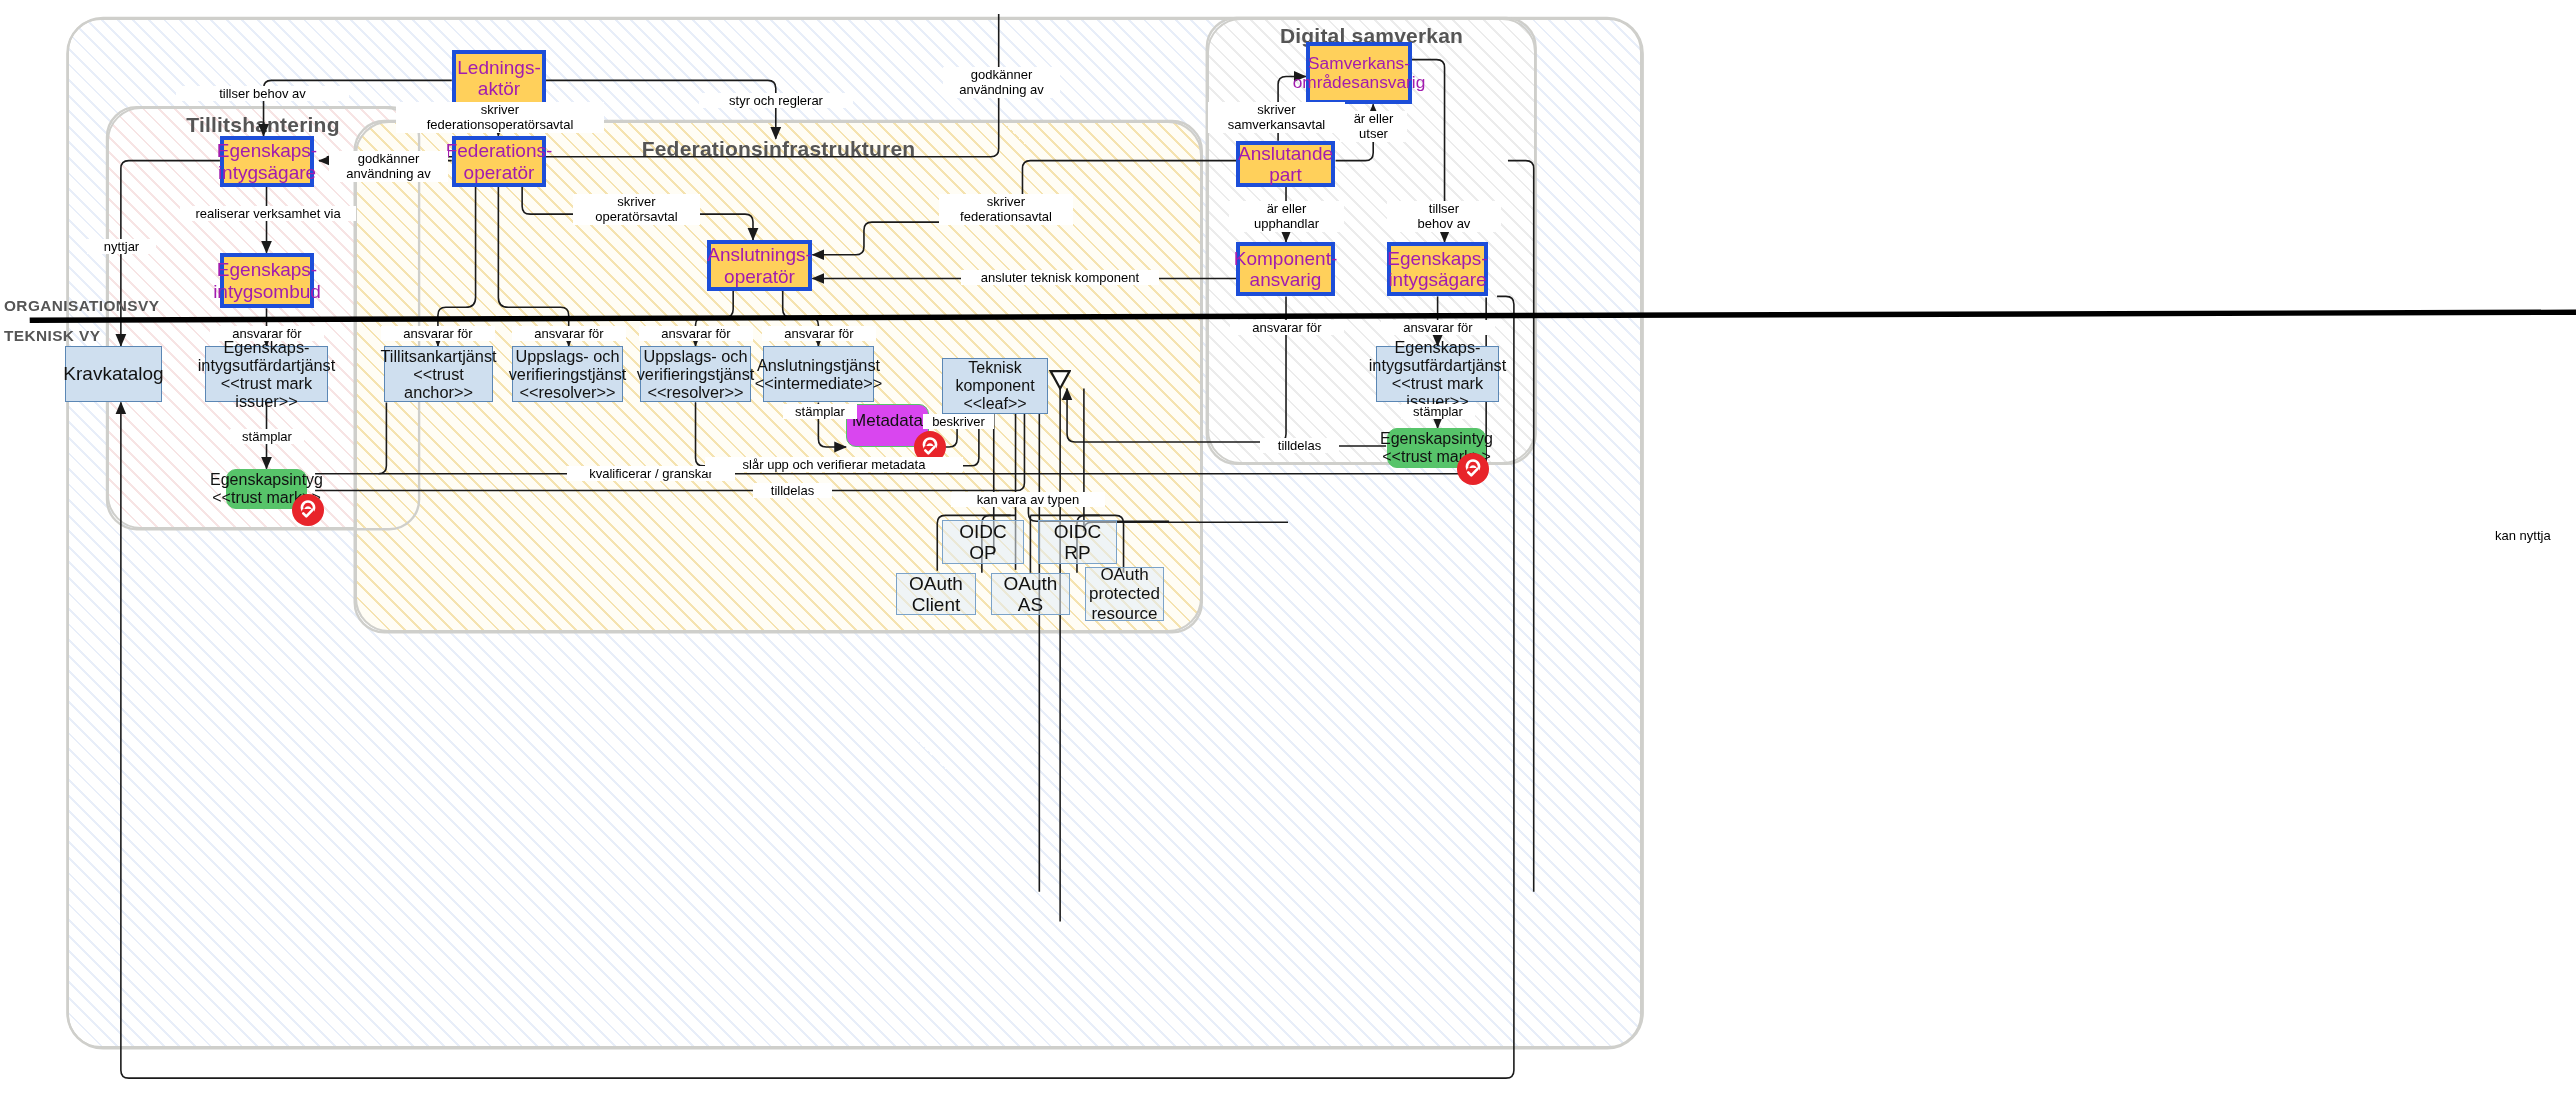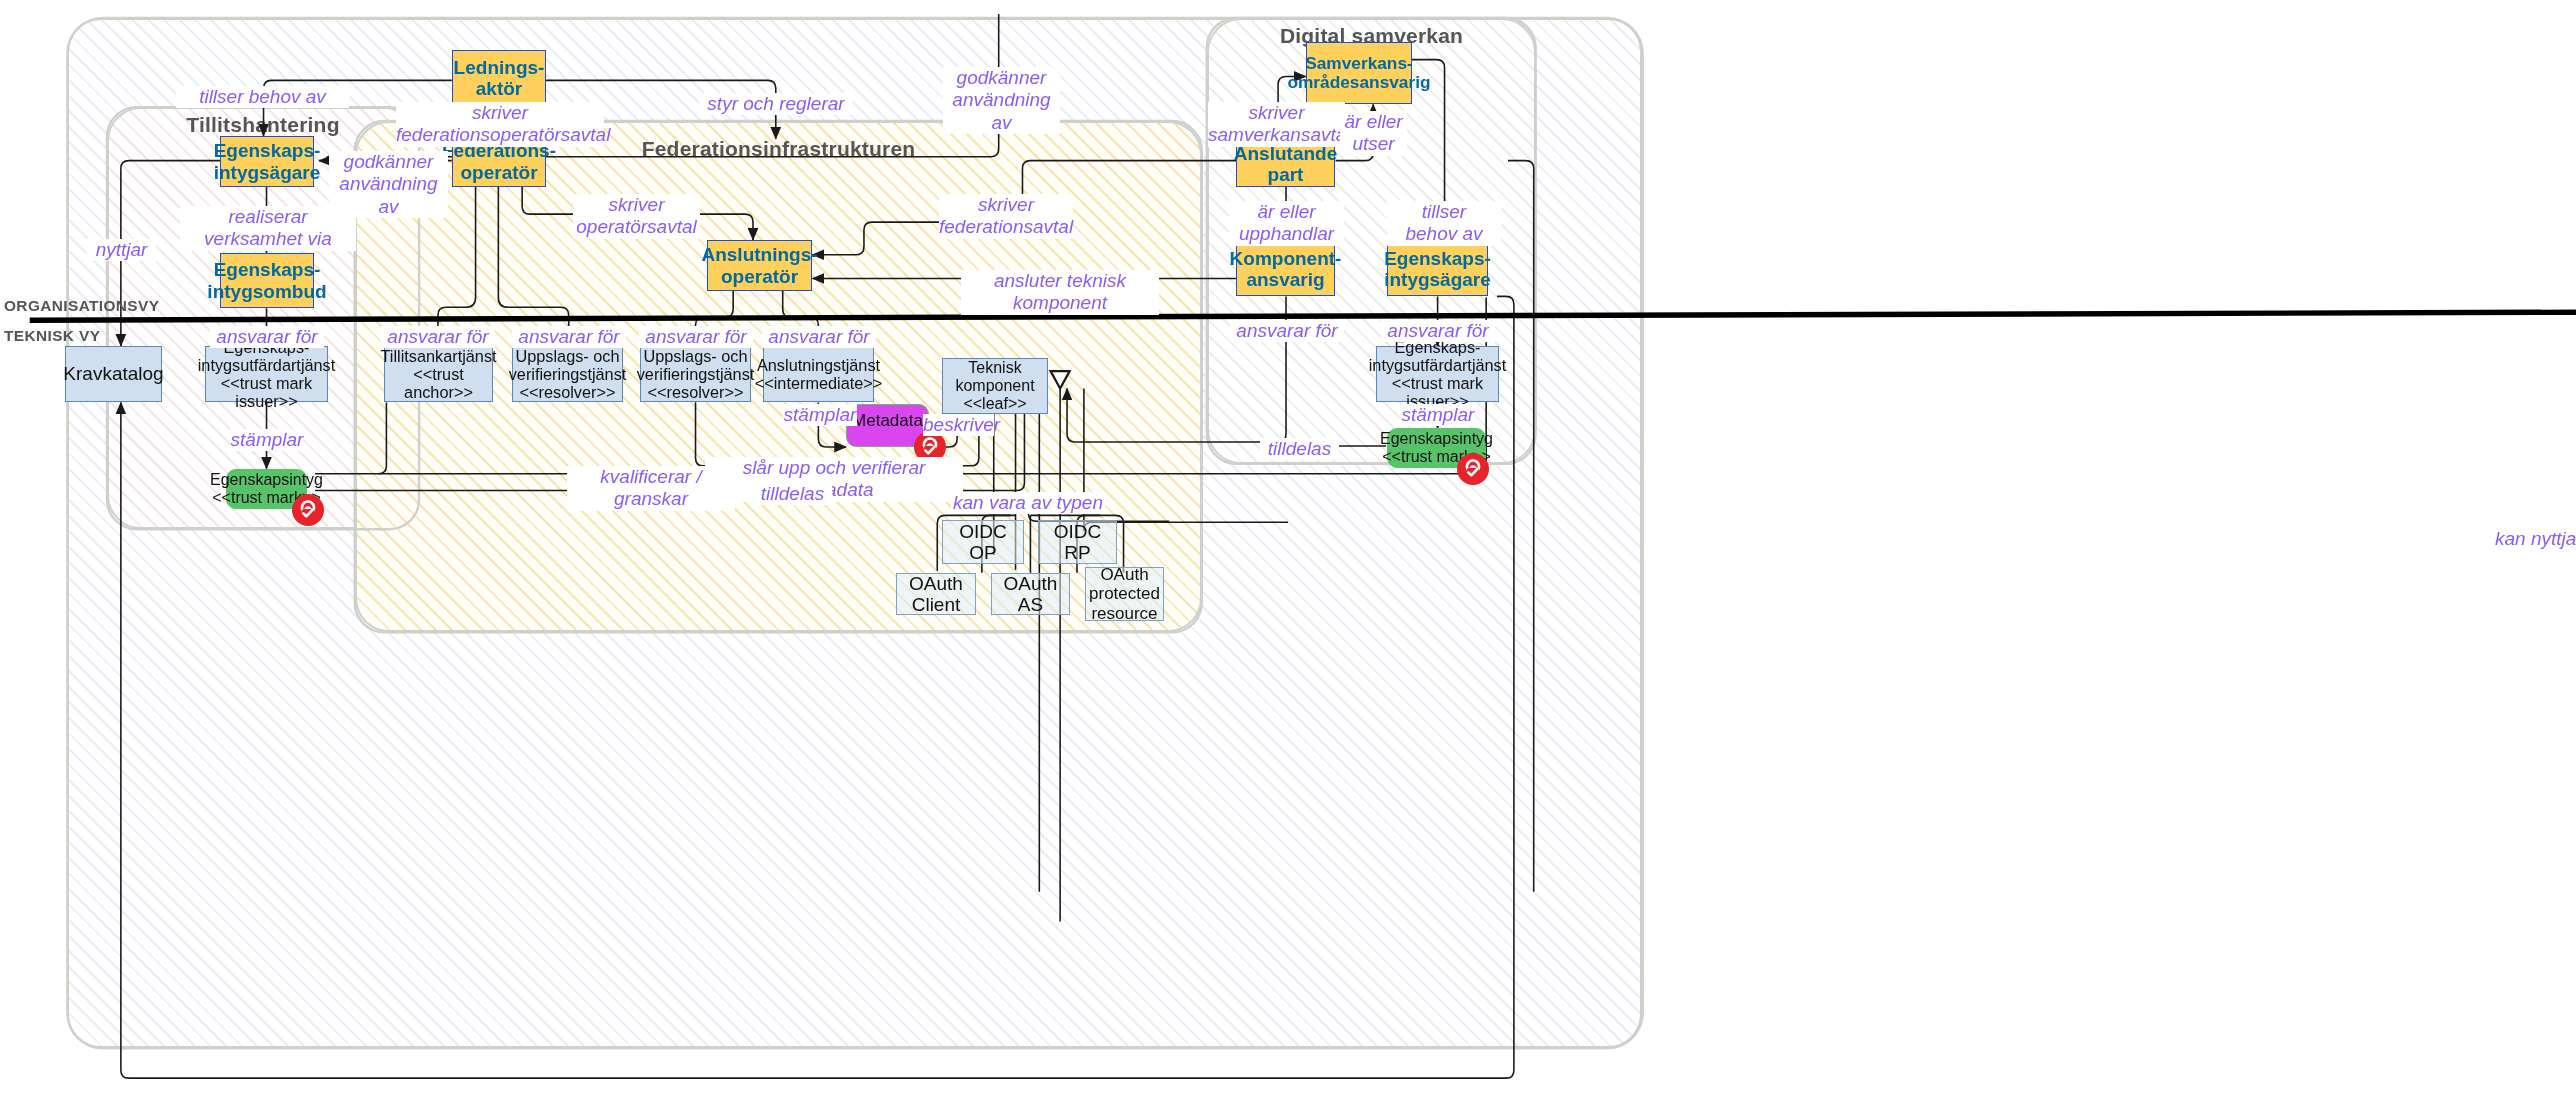--- a/index.html
+++ b/index.html
@@ -12,33 +12,33 @@
   .group{position:absolute;border:2px solid #cfcfcb;border-radius:34px;box-sizing:border-box;}
   .group-title{position:absolute;left:0;right:0;text-align:center;font-weight:bold;font-size:21px;color:#555555;letter-spacing:0.2px;}
   .hatch-blue{background-color:#ffffff;background-image:repeating-linear-gradient(45deg,#e8eef9 0 2px,#ffffff 2px 11px);}
   .hatch-red{background-color:#ffffff;background-image:repeating-linear-gradient(45deg,#f7e4e4 0 2px,#ffffff 2px 11px);}
   .hatch-yellow{background-color:#fdfaf0;background-image:repeating-linear-gradient(45deg,#f5e3b0 0 2px,#fffdf5 2px 11px);}
   .hatch-grey{background-color:#ffffff;background-image:repeating-linear-gradient(45deg,#ececec 0 2px,#ffffff 2px 11px);}
 
   
   .node{position:absolute;box-sizing:border-box;display:flex;align-items:center;justify-content:center;
         text-align:center;line-height:1.12;}
-  .n-actor{background:#ffd05b;border:1px solid #1d4ed8;color:#0369a1;font-size:19px;font-weight:bold;}
+  .n-actor{background:#ffd05b;border:4px solid #1d4ed8;color:#a21caf;font-size:19px;}
   .n-tech{background:#cfdfef;border:1px solid #5b87b5;color:#111;font-size:19px;}
   .n-plain{background:rgba(226,236,245,.55);border:1px solid #7ba3c9;color:#111;font-size:19px;}
   .n-mark{background:#57c46a;border:1px solid #57c46a;border-radius:10px;color:#111;font-size:16px;}
   .n-meta{background:#d946ef;border:1px solid #57c46a;border-radius:10px;color:#111;font-size:17px;align-items:flex-start;padding-top:6px;}
   .node span{display:block;}
 
   
   .seal{position:absolute;width:34px;height:34px;}
 
   
-  .elab{position:absolute;font-size:19px;color:#8b5cf6;text-align:center;line-height:1.18;white-space:pre-line;
-        background:transparent;font-style:italic;}
+  .elab{position:absolute;font-size:13px;color:#000000;text-align:center;line-height:1.18;white-space:pre-line;
+        background:transparent;}
   .elab.bg{background:#ffffff;}
 
   
   .vlabel{position:absolute;font-size:15.4px;font-weight:bold;color:#555;letter-spacing:0.4px;}
 </style>
 </head>
 <body>
 
 <div id="stage">
 

